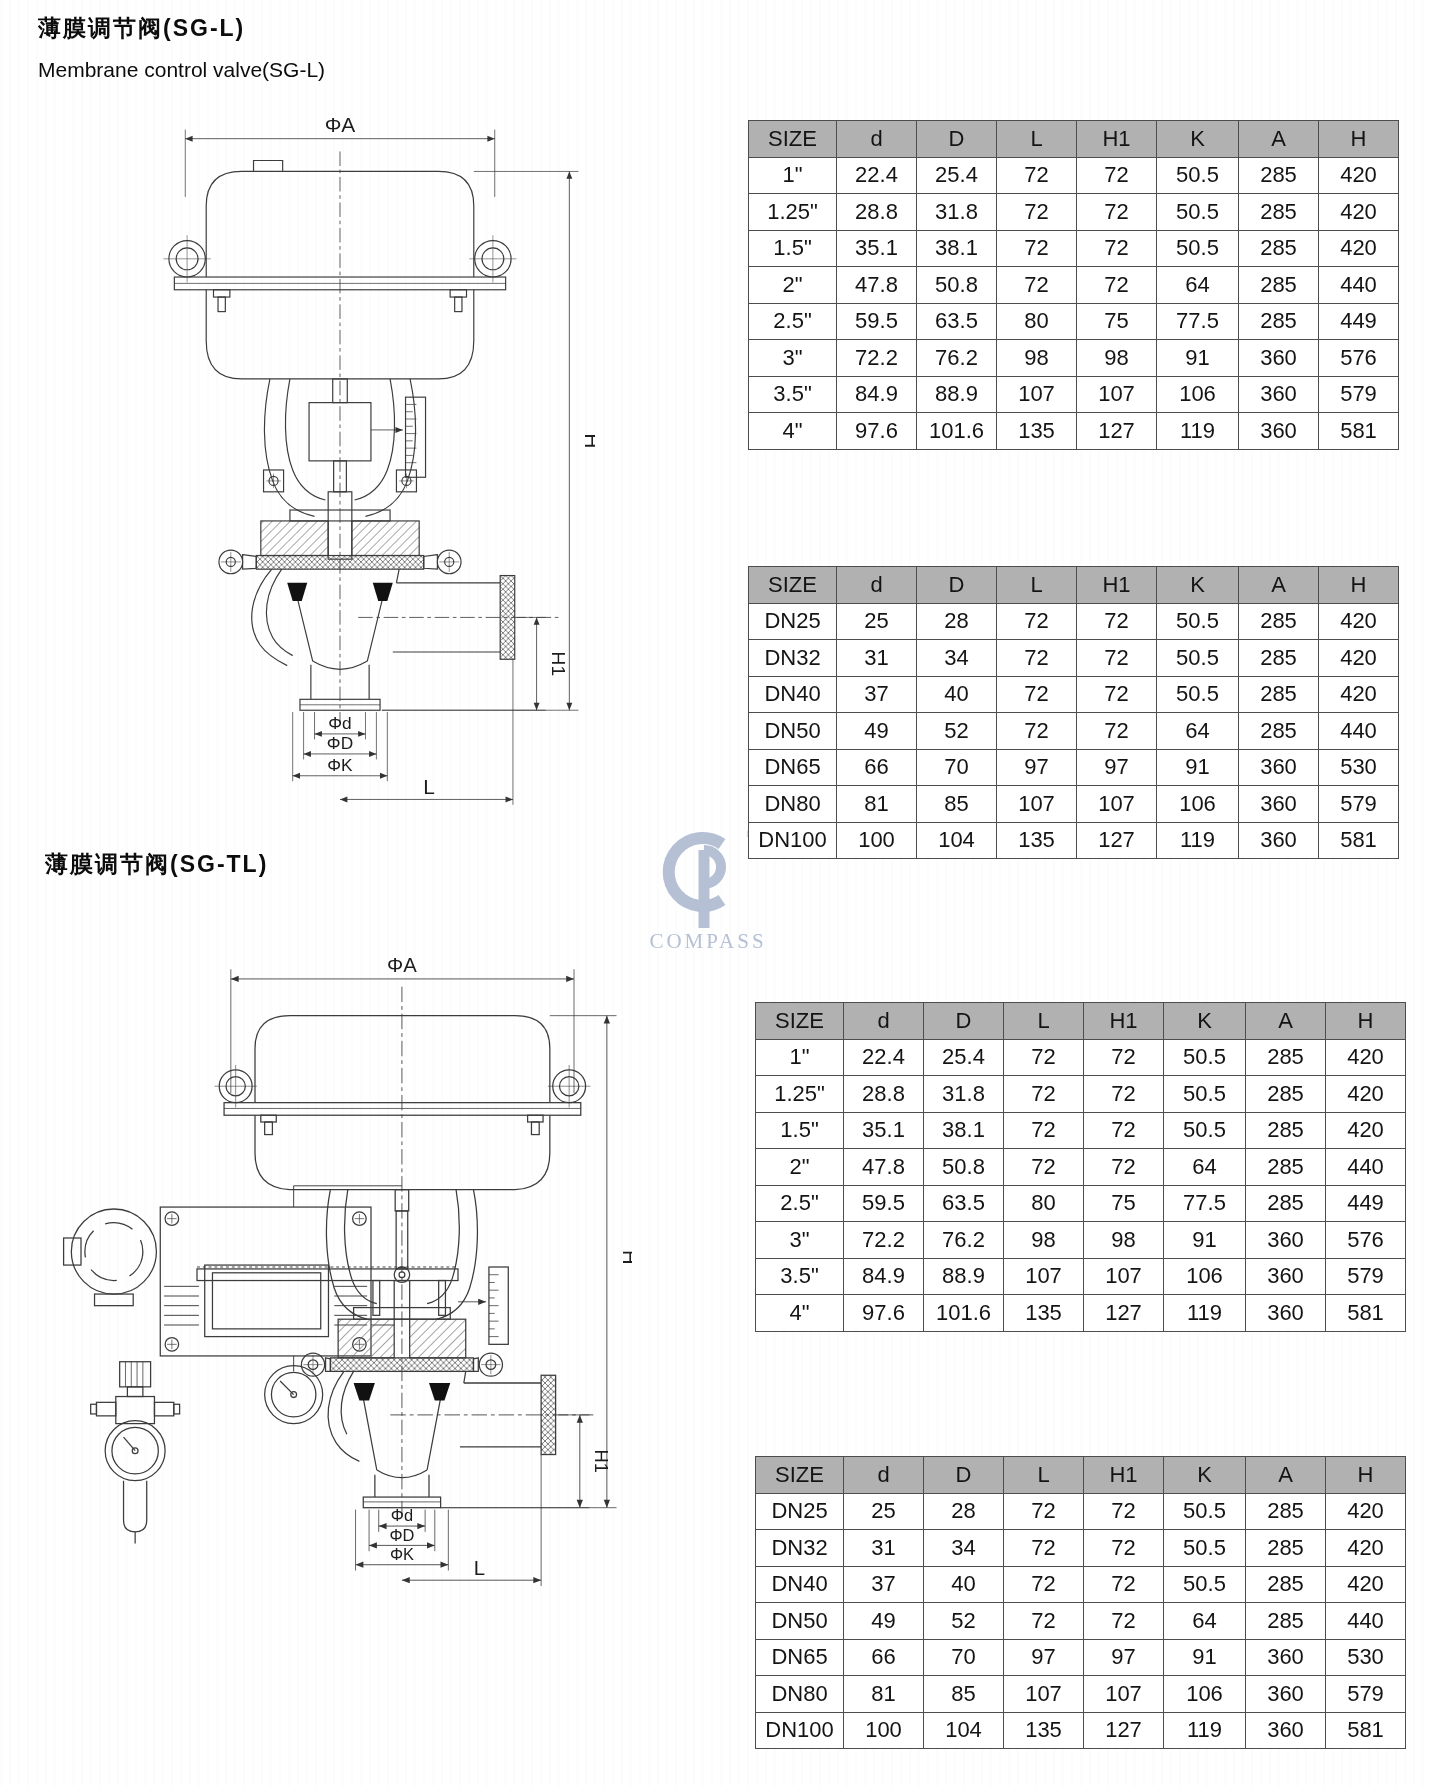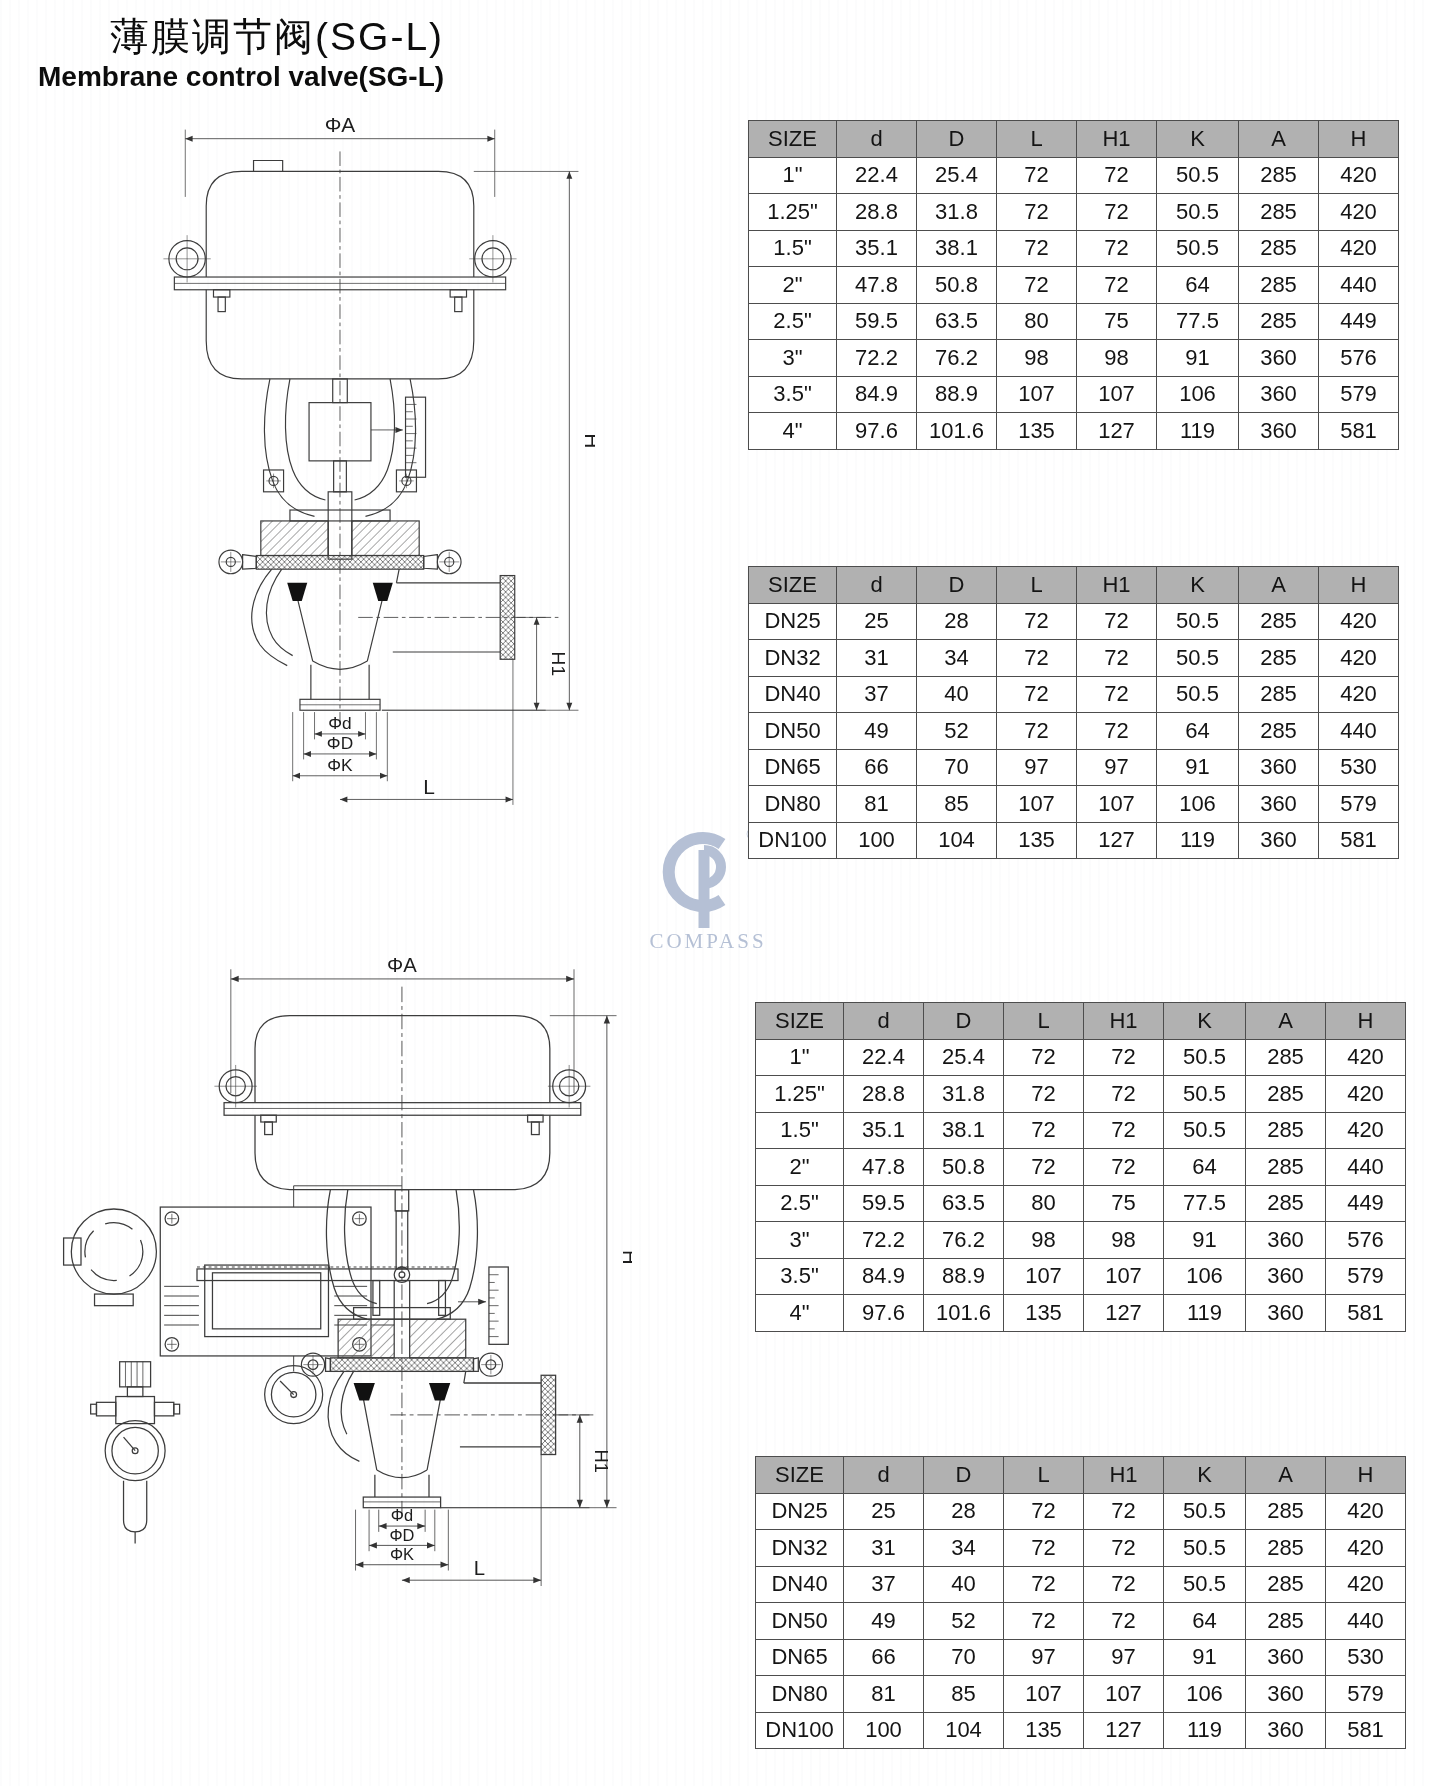--- a/index.html
+++ b/index.html
@@ -4,22 +4,22 @@
 <style>
   html,body{margin:0;padding:0;background:#e8e8e8;}
   #page{
     position:relative;width:1429px;height:1786px;margin:0 auto;
     background:#ffffff;
     background-image:repeating-linear-gradient(90deg, rgba(120,130,150,0.025) 0 2px, transparent 2px 9px);
     font-family:"Liberation Sans","DejaVu Sans",sans-serif;
     overflow:hidden;color:#111;
   }
   .sec-title{position:absolute;color:#0c0c0c;line-height:1.08;}
-  .sec-title .zh{font-size:39px;font-weight:normal;letter-spacing:2px;white-space:nowrap;text-align:right;}
-  .sec-title .en{font-size:28px;font-weight:bold;letter-spacing:0px;margin-top:4px;white-space:nowrap;}
+  .sec-title .zh{font-size:23px;font-weight:bold;letter-spacing:2px;white-space:nowrap;}
+  .sec-title .en{font-size:21px;font-weight:normal;letter-spacing:0px;margin-top:18px;white-space:nowrap;}
   table.dims{
     position:absolute;border-collapse:collapse;table-layout:fixed;width:650px;
     font-size:22px;text-align:center;background:#fff;z-index:2;
   }
   table.dims th,table.dims td{
     border:1.6px solid #4d4d4d;height:35.5px;padding:0;line-height:1;
     font-weight:normal;color:#141414;overflow:hidden;white-space:nowrap;
   }
   table.dims thead th{background:#b1b1b1;}
   .drawing{position:absolute;z-index:1;}
@@ -353,20 +353,21 @@
     <g stroke="#b5c0d5" fill="none">
       <path d="M84,24 A34,34 0 1 0 84,80" stroke-width="12"></path>
       <path d="M66,30 A17,17 0 1 1 66,64" stroke-width="10"></path>
       <line x1="66" y1="30" x2="66" y2="108" stroke-width="11"></line>
     </g>
     <text x="108" y="20" font-size="17" fill="#b5c0d5">®</text>
     <text x="70" y="128" text-anchor="middle" font-size="21" letter-spacing="3" fill="#b5c0d5">COMPASS</text>
   </svg>
 
   <div class="sec-title" style="left:45px;top:852px;">
+    <div class="zh">薄膜调节阀(SG-TL)</div>
   </div>
 
   <svg class="drawing" style="left:52px;top:948px;" width="580" height="638" viewBox="0 0 600 660">
     <defs>
       <marker id="a2" viewBox="0 0 10 10" refX="9.5" refY="5" markerWidth="10" markerHeight="10" orient="auto-start-reverse">
         <path d="M0.5,1.4 L9.5,5 L0.5,8.6 Z" fill="#333"></path>
       </marker>
       <pattern id="hz2" width="7" height="7" patternUnits="userSpaceOnUse" patternTransform="rotate(45)">
         <line x1="0" y1="0" x2="0" y2="7" stroke="#555" stroke-width="1.1"></line>
       </pattern>

